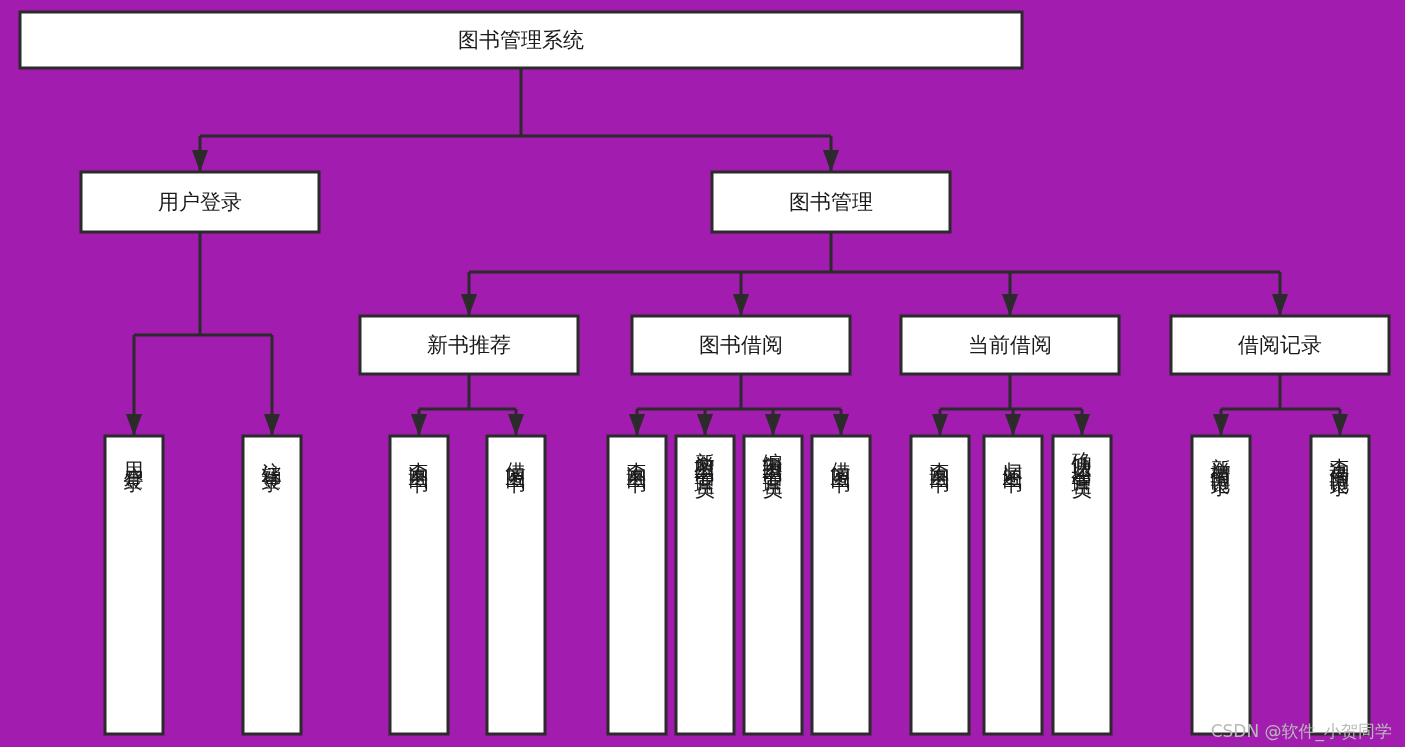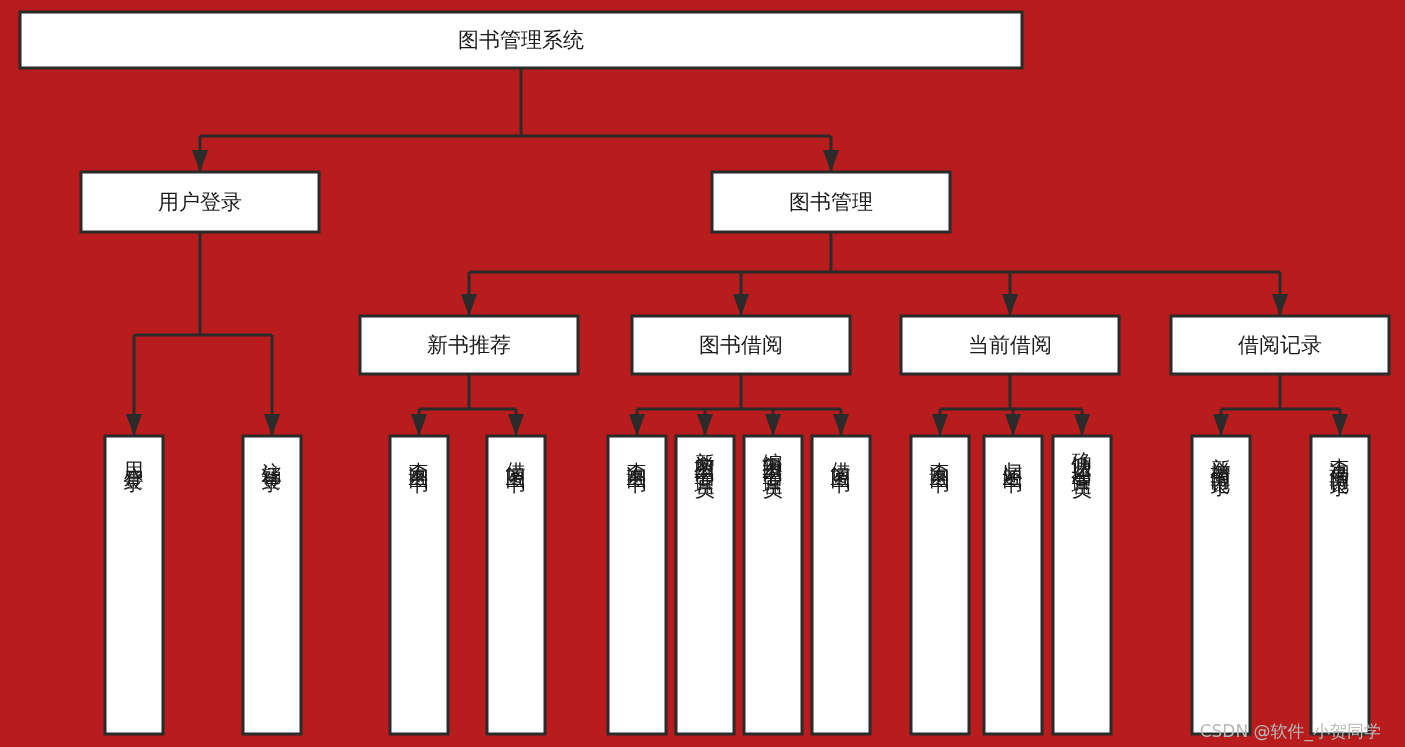--- a/index.html
+++ b/index.html
@@ -10,21 +10,21 @@
   body {
     width: 1405px;
     height: 747px;
     font-family: "DejaVu Sans", "Liberation Sans", sans-serif;
     overflow: hidden;
   }
   #diagram-root {
     position: relative;
     width: 1405px;
     height: 747px;
-    background: #b91c1c;
+    background: #a21caf;
   }
   svg#tree-svg {
     position: absolute;
     left: 0;
     top: 0;
     width: 1405px;
     height: 747px;
     display: block;
   }
   .node-rect {
@@ -53,21 +53,21 @@
     font-family: "DejaVu Sans", "Liberation Sans", sans-serif;
     font-size: 20px;
     fill: #1a1a1a;
     writing-mode: vertical-rl;
     text-orientation: upright;
     text-anchor: middle;
     letter-spacing: 4px;
   }
   .watermark {
     position: absolute;
-    right: 24px;
+    right: 13px;
     bottom: 4px;
     font-family: "DejaVu Sans", "Liberation Sans", sans-serif;
     font-size: 17px;
     color: #b9b9b9;
     white-space: nowrap;
     pointer-events: none;
   }
 </style>
 </head>
 <body>

